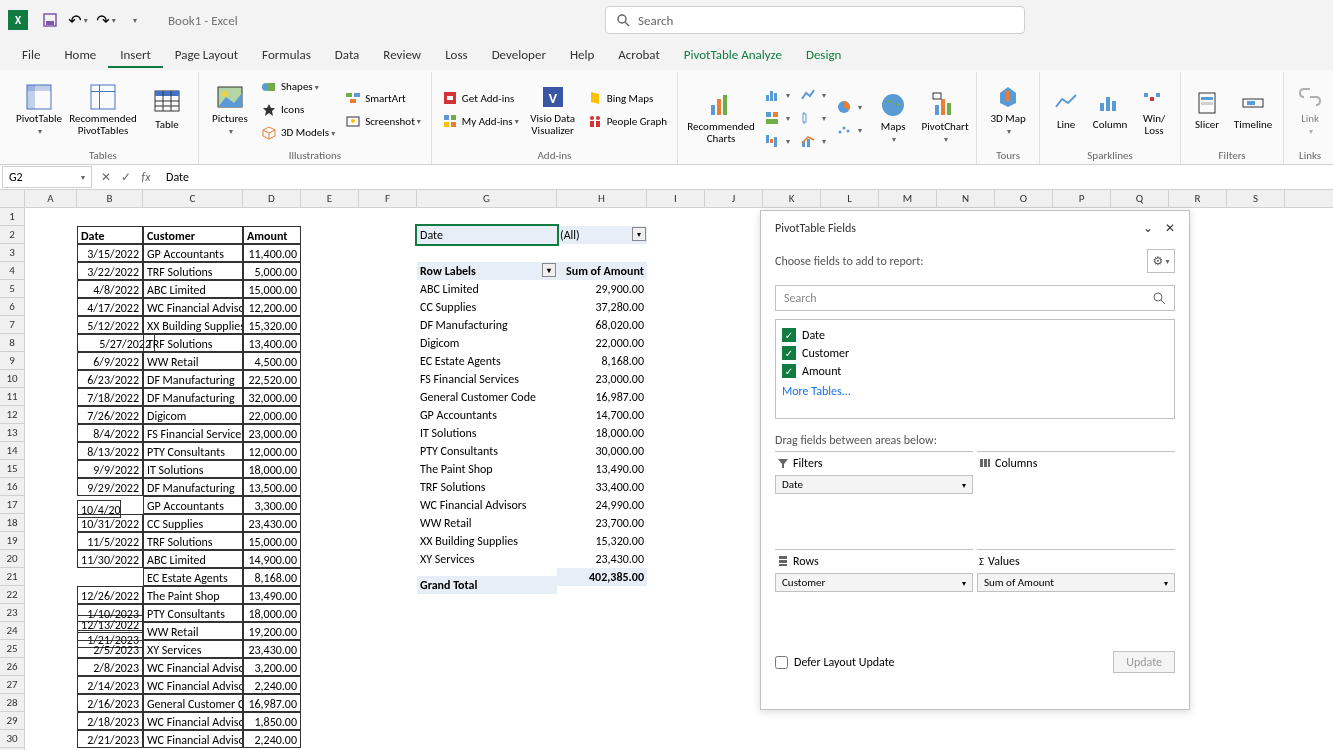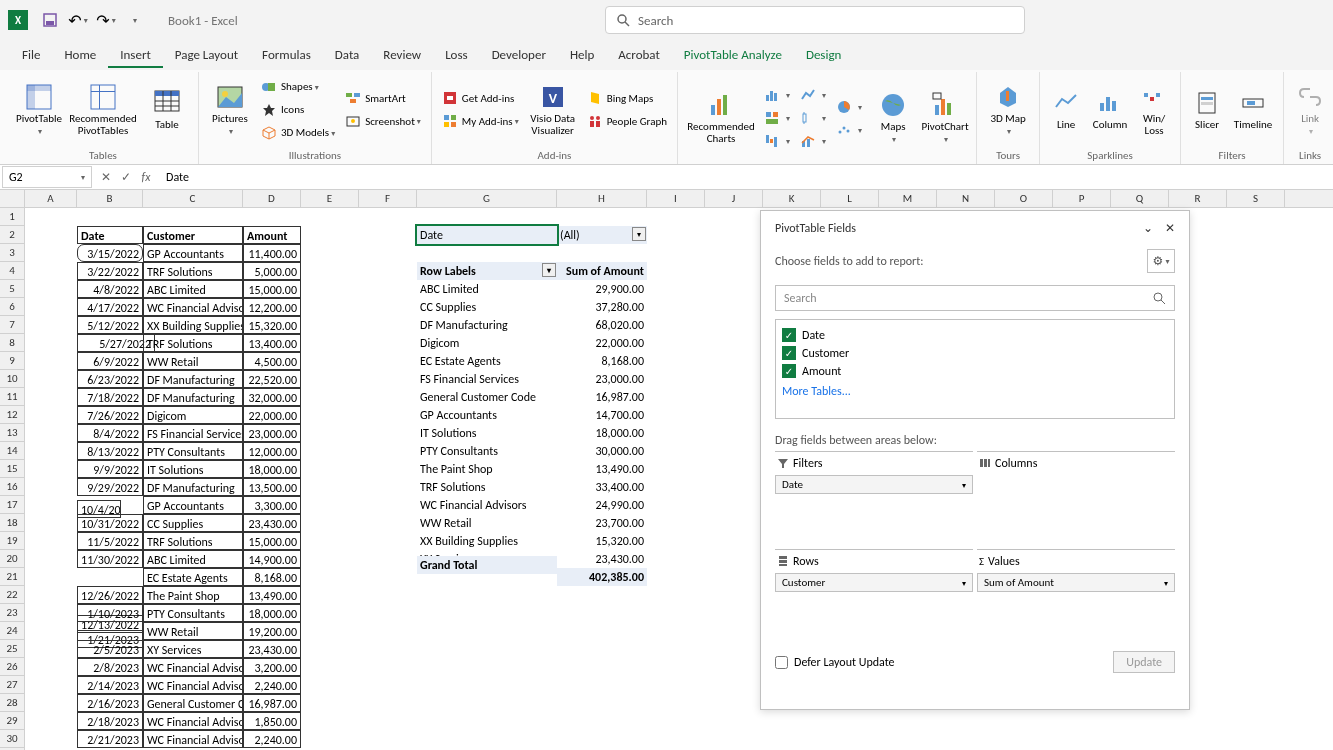--- a/index.html
+++ b/index.html
@@ -498,21 +498,21 @@
       <div class="row-header">26</div>
       <div class="row-header">27</div>
       <div class="row-header">28</div>
       <div class="row-header">29</div>
       <div class="row-header">30</div>
     </div>
   <div class="cells" id="cells">
       <div class="cell bordered header-cell" style="left: 52px; top: 18px; width: 66px;">Date</div>
       <div class="cell bordered header-cell" style="left: 118px; top: 18px; width: 100px;">Customer</div>
       <div class="cell bordered header-cell" style="left: 218px; top: 18px; width: 58px;">Amount</div>
-      <div class="cell bordered right" style="left: 52px; top: 36px; width: 66px; border-radius: 7px;">3/15/2022</div>
+      <div class="cell bordered right" style="left: 52px; top: 36px; width: 66px;">3/15/2022</div>
       <div class="cell bordered" style="left: 118px; top: 36px; width: 100px;">GP Accountants</div>
       <div class="cell bordered right" style="left: 218px; top: 36px; width: 58px;">11,400.00</div>
       <div class="cell bordered right" style="left: 52px; top: 54px; width: 66px;">3/22/2022</div>
       <div class="cell bordered" style="left: 118px; top: 54px; width: 100px;">TRF Solutions</div>
       <div class="cell bordered right" style="left: 218px; top: 54px; width: 58px;">5,000.00</div>
       <div class="cell bordered right" style="left: 52px; top: 72px; width: 66px;">4/8/2022</div>
       <div class="cell bordered" style="left: 118px; top: 72px; width: 100px;">ABC Limited</div>
       <div class="cell bordered right" style="left: 218px; top: 72px; width: 58px;">15,000.00</div>
       <div class="cell bordered right" style="left: 52px; top: 90px; width: 66px;">4/17/2022</div>
       <div class="cell bordered" style="left: 118px; top: 90px; width: 100px;">WC Financial Advisors</div>
@@ -618,21 +618,21 @@
       <div class="cell " style="left: 392px; top: 270px; width: 140px;">TRF Solutions</div>
       <div class="cell right" style="left: 532px; top: 270px; width: 90px;">33,400.00</div>
       <div class="cell " style="left: 392px; top: 288px; width: 140px;">WC Financial Advisors</div>
       <div class="cell right" style="left: 532px; top: 288px; width: 90px;">24,990.00</div>
       <div class="cell " style="left: 392px; top: 306px; width: 140px;">WW Retail</div>
       <div class="cell right" style="left: 532px; top: 306px; width: 90px;">23,700.00</div>
       <div class="cell " style="left: 392px; top: 324px; width: 140px;">XX Building Supplies</div>
       <div class="cell right" style="left: 532px; top: 324px; width: 90px;">15,320.00</div>
       <div class="cell " style="left: 392px; top: 342px; width: 140px;">XY Services</div>
       <div class="cell right" style="left: 532px; top: 342px; width: 90px;">23,430.00</div>
-      <div class="cell pivot-header bold" style="left: 392px; top: 348px; width: 140px;">Grand Total</div>
+      <div class="cell pivot-header bold" style="left: 392px; top: 368px; width: 140px;">Grand Total</div>
       <div class="cell pivot-header bold right" style="left: 532px; top: 360px; width: 90px;">402,385.00</div>
     </div>
 </div>
 
 <div class="pivot-pane">
   <div class="pivot-title">
     <span>PivotTable Fields</span>
     <div class="pivot-title-btns">
       <span style="cursor:pointer">⌄</span>
       <span style="cursor:pointer">✕</span>

